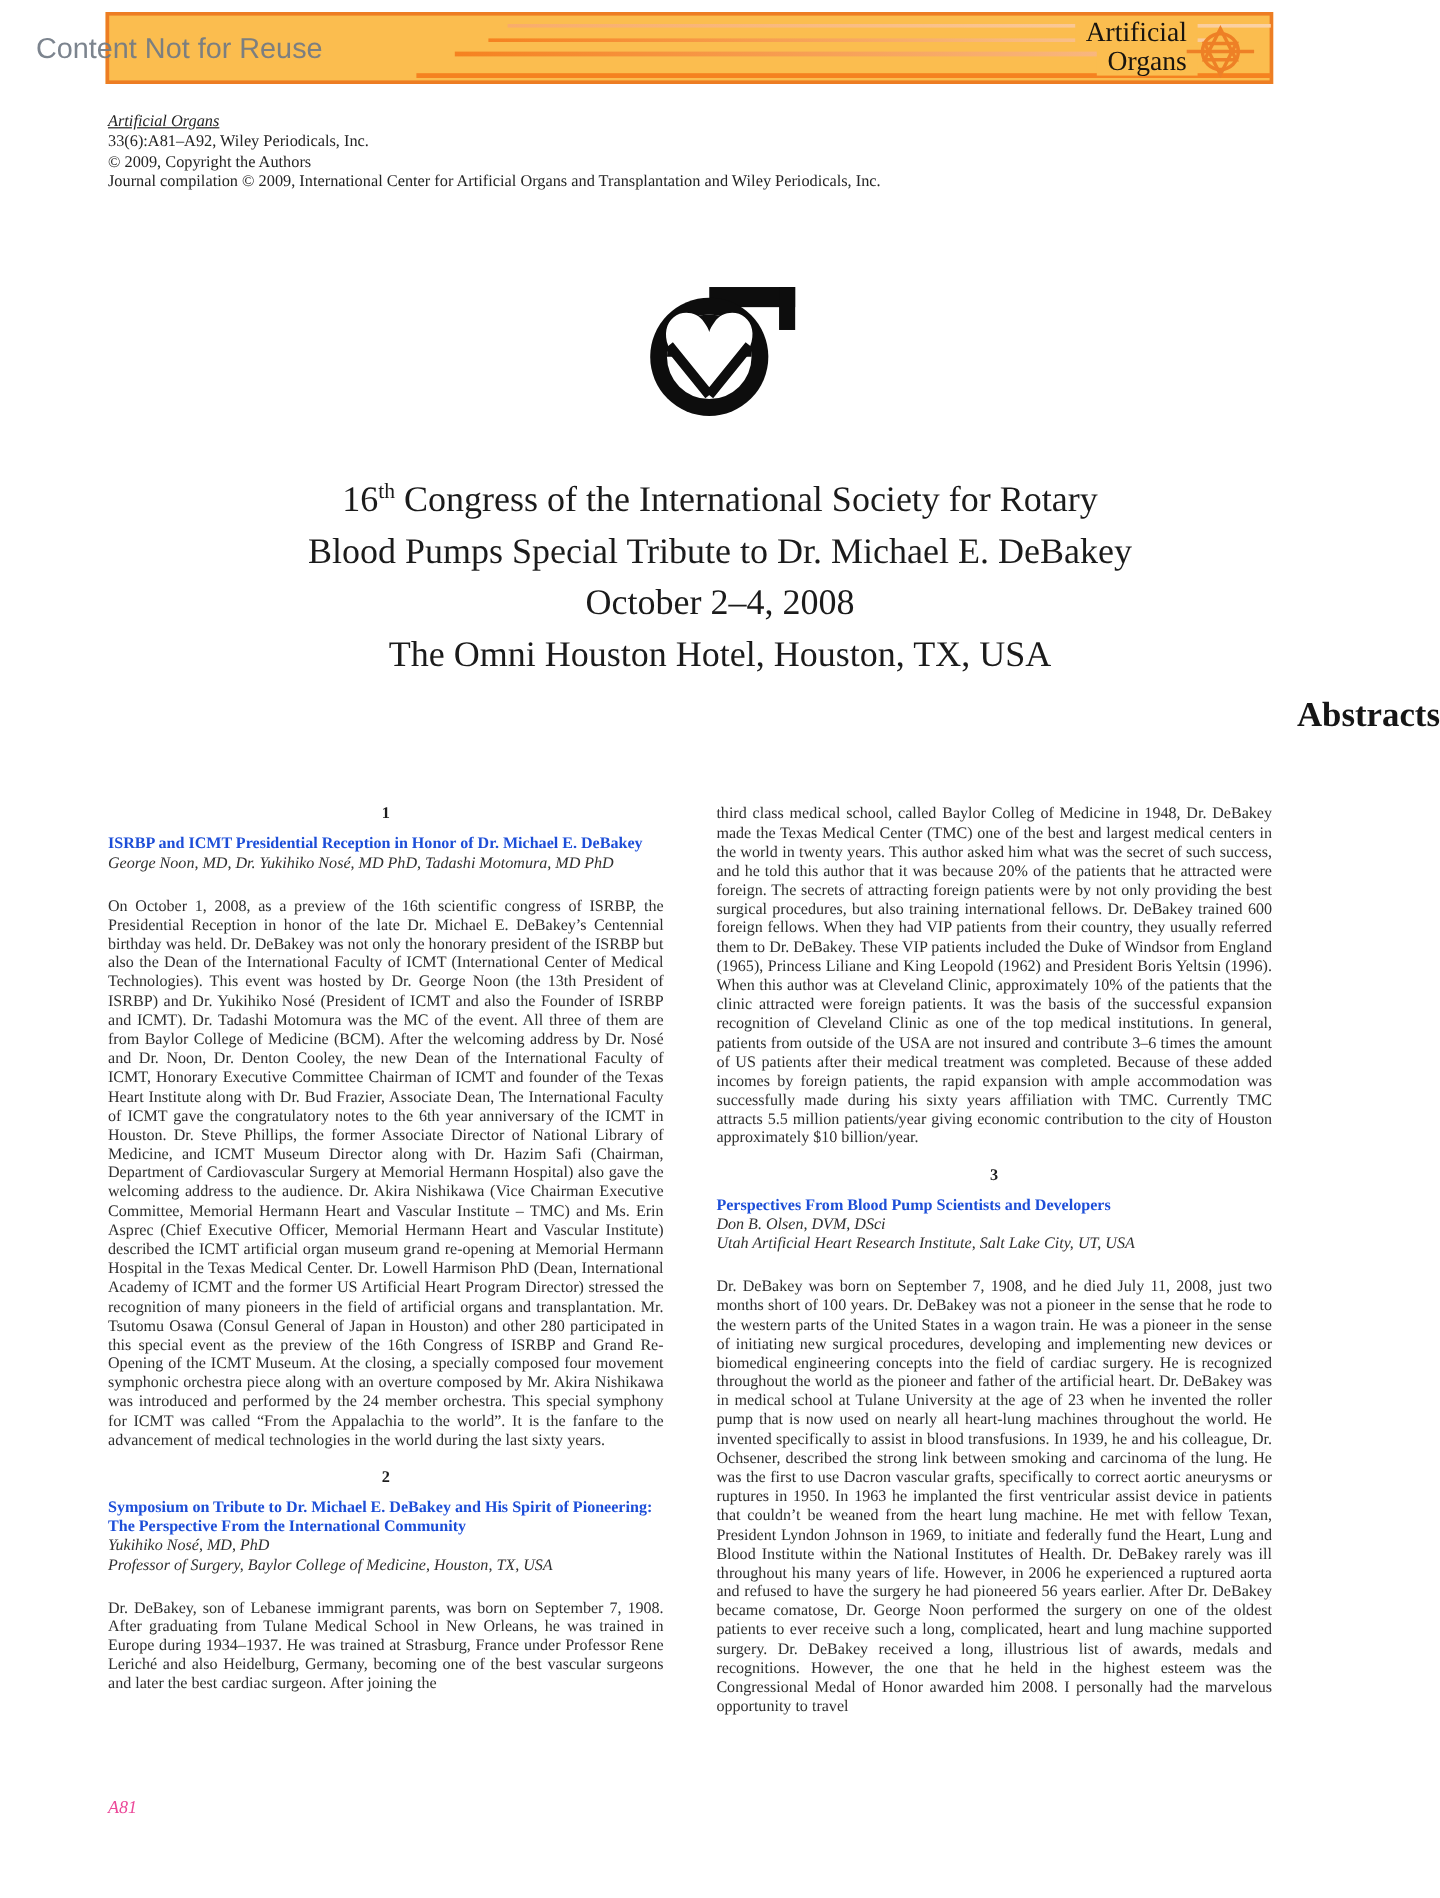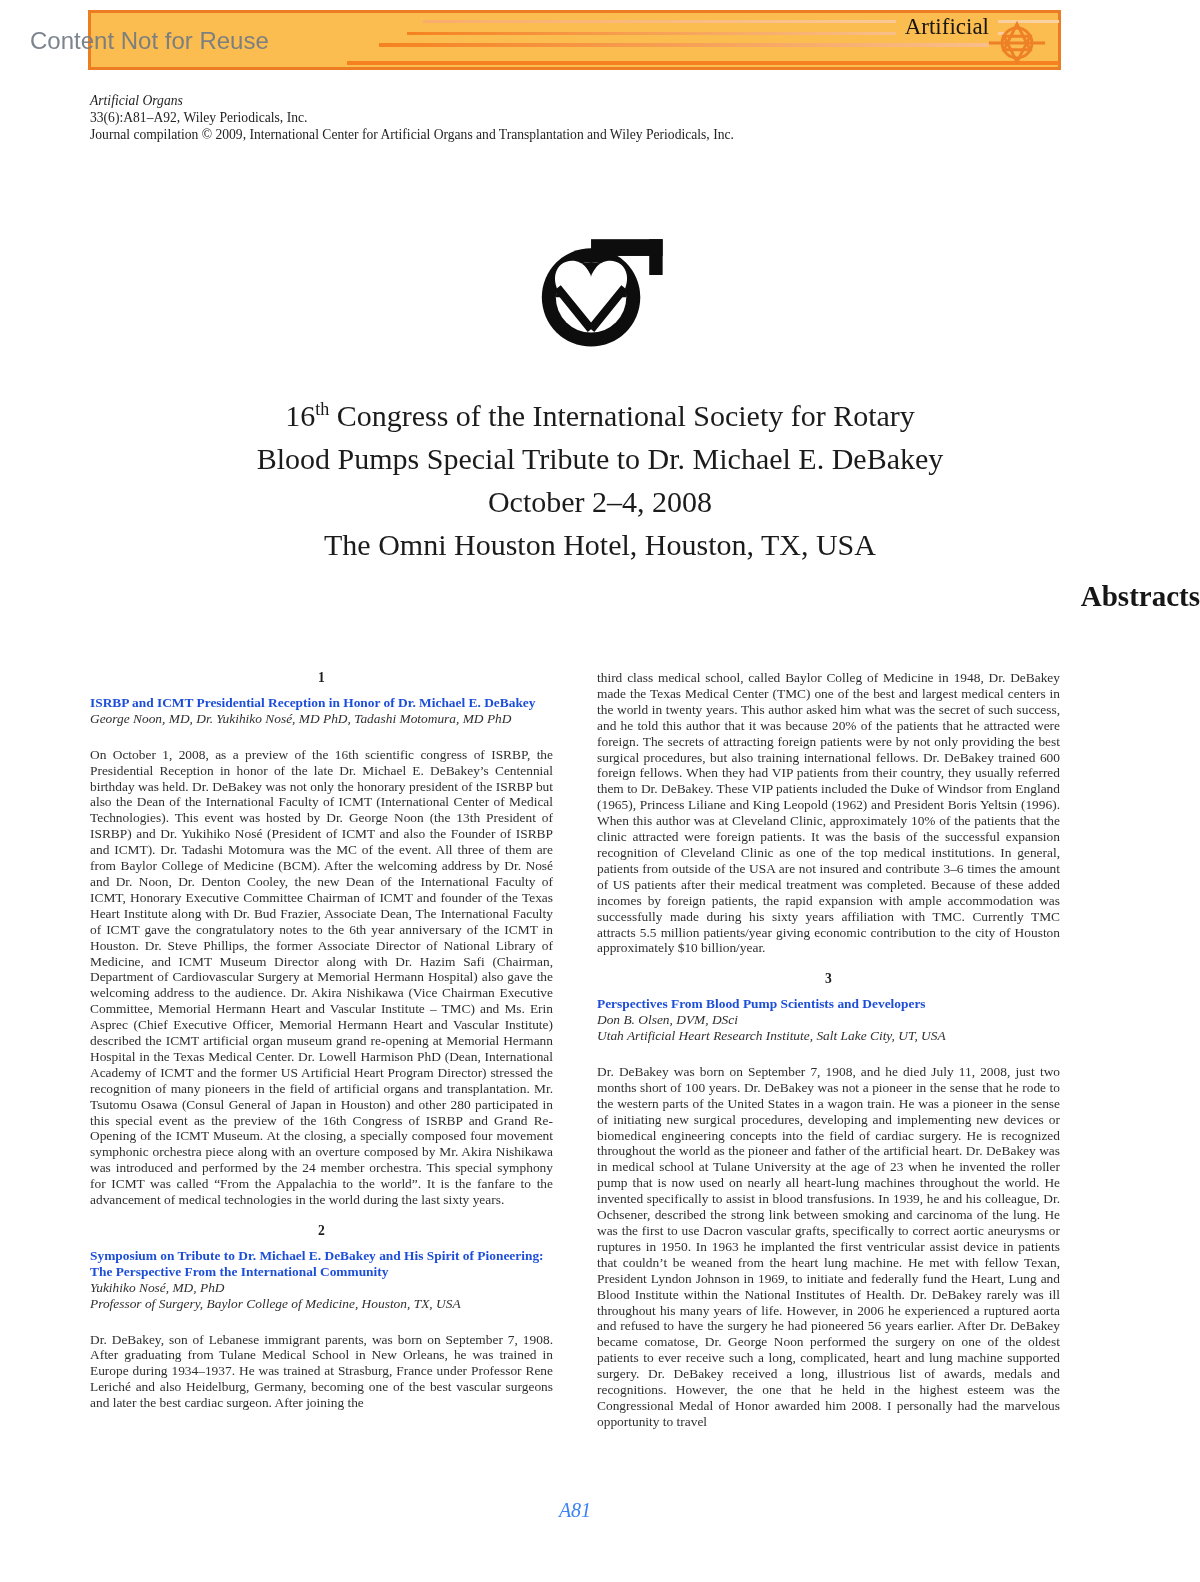--- a/index.html
+++ b/index.html
@@ -17,21 +17,21 @@
   .banner-title{position:absolute;left:0;right:60px;top:2px;text-align:right;z-index:2;
                 font-size:23px;line-height:24px;color:#191510;text-decoration:underline;}
   .banner-title .bt-line{display:block;}
   .banner-title .bt-line span{display:inline-block;background:#FBBD4F;padding:0 9px;}
   .wheel{position:absolute;right:12px;top:5px;z-index:3;}
   .watermark{position:absolute;left:30px;top:27px;z-index:4;
              font-family:"Liberation Sans",sans-serif;font-size:24px;color:rgba(113,121,132,0.92);}
 
   
   .citation{position:absolute;left:90px;top:93px;font-size:13.6px;line-height:16.8px;color:#242424;}
-  .citation .it{font-style:italic;}
+  .citation .it{font-style:italic;text-decoration:underline;}
 
   
   .pump-logo{position:absolute;left:0;right:0;top:228px;text-align:center;}
 
   
   .congress-title{position:absolute;left:0;right:0;top:388px;text-align:center;
                   font-weight:normal;font-size:30px;line-height:43px;color:#1b1b1b;}
   .congress-title sup{font-size:18px;}
   .abstracts-heading{position:absolute;left:0;right:0;top:580px;text-align:right;
                      font-weight:bold;font-size:29px;color:#161616;}
@@ -39,52 +39,54 @@
   
   .columns{position:absolute;left:90px;top:670px;width:970px;display:flex;gap:44px;}
   .col{width:463px;font-size:13.4px;line-height:15.9px;}
   .abs-num{text-align:center;font-weight:bold;font-size:13.6px;margin:0 0 9px 0;color:#1d1d1d;}
   .abs + .abs{margin-top:15px;}
   .abs-title{font-weight:bold;color:#1d4ed8;}
   .abs-meta{color:#2f2f2f;font-style:italic;}
   .abs-body{text-align:justify;margin-top:20px;}
 
   
-  .page-number{position:absolute;left:90px;width:970px;top:1499px;text-align:center;
-               font-style:italic;font-size:20px;color:#3b82f6;}
+  .page-number{position:absolute;left:90px;width:970px;top:1499px;
+               font-style:italic;font-size:15px;color:#ec4899;}
 </style>
 </head>
 <body>
 
 <div class="page">
 
   <div class="banner">
     <div class="banner-rule rule1"></div>
     <div class="banner-rule rule2"></div>
     <div class="banner-rule rule3"></div>
     <div class="banner-rule rule4"></div>
     <div class="banner-title">
       <span class="bt-line"><span>Artificial</span></span>
+      <span class="bt-line"><span>Organs</span></span>
     </div>
     <span class="wheel">
       <svg width="58" height="50" viewBox="0 0 64 48">
         <g stroke="#EE8026" fill="none" stroke-width="3.2">
           <line x1="1" y1="24" x2="63" y2="24"></line>
           <circle cx="32" cy="24" r="16.5"></circle>
           <polygon points="32,3 46.5,31.5 17.5,31.5"></polygon>
           <polygon points="32,45 17.5,16.5 46.5,16.5"></polygon>
         </g>
       </svg>
     </span>
   </div>
   <div class="watermark">Content Not for Reuse</div>
 
   <div class="citation">
     <div class="it">Artificial Organs</div>
     <div>33(6):A81–A92, Wiley Periodicals, Inc.</div>
+    <div>© 2009, Copyright the Authors</div>
     <div>Journal compilation © 2009, International Center for Artificial Organs and Transplantation and Wiley Periodicals, Inc.</div>
   </div>
 
   <div class="pump-logo">
     <svg width="146" height="132" viewBox="0 0 130 118">
 
       <rect x="57" y="10" width="64" height="15" fill="#0d0d0d"></rect>
       <rect x="109" y="10" width="12" height="32" fill="#0d0d0d"></rect>
 
       <circle cx="57" cy="62" r="44" fill="#0d0d0d"></circle>

